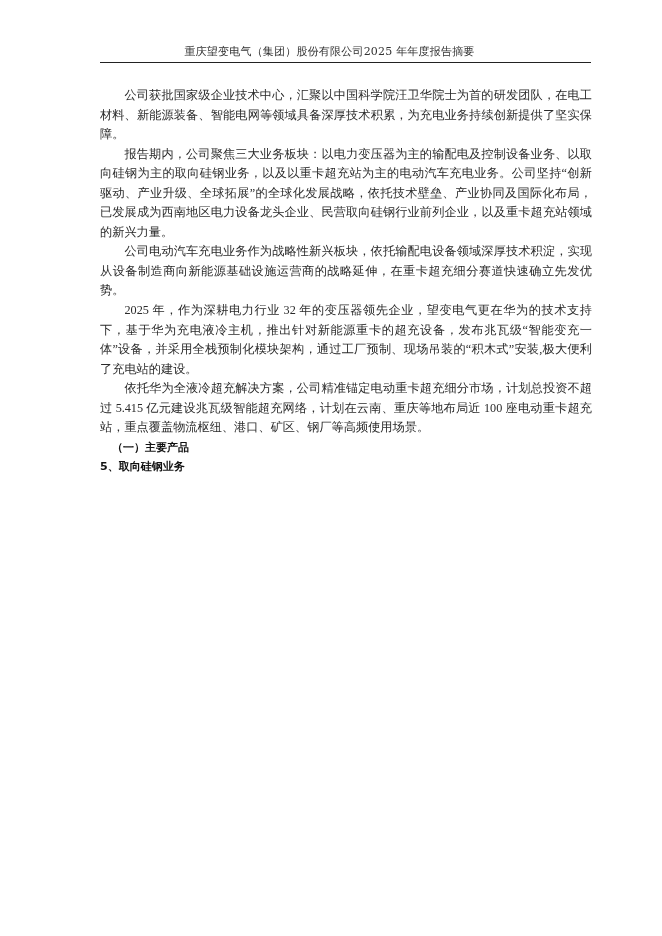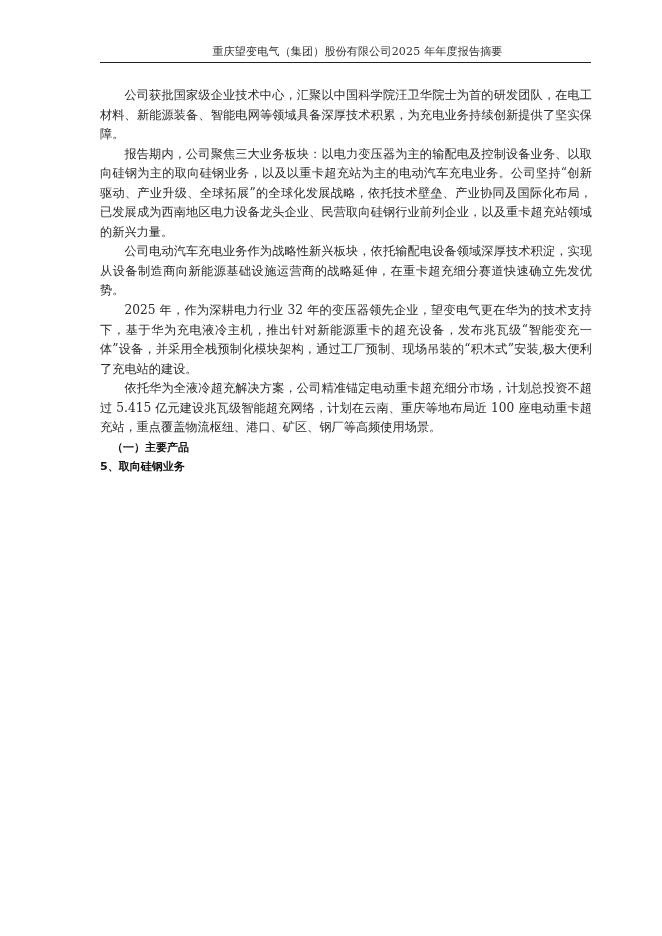--- a/index.html
+++ b/index.html
@@ -1,24 +1,24 @@
 <!DOCTYPE html>
 <html><head>
 <meta charset="utf-8">
 <style>
   html, body { margin: 0; padding: 0; background: #ffffff; }
   body { width: 662px; height: 936px; position: relative; overflow: hidden;
          font-family: "DejaVu Serif", "Liberation Serif", serif; color: #222; }
-  .header { position: absolute; left: 112px; width: 491px; top: 44px; text-align: center;
+  .header { position: absolute; left: 84px; width: 491px; top: 44px; text-align: center;
             font-size: 11px; color: #333; letter-spacing: 0.2px; }
   .rule { position: absolute; left: 100px; width: 491px; top: 62px; height: 1px; background: #222; }
   .content { position: absolute; left: 100px; width: 492px; top: 86px;
              font-size: 12.2px; line-height: 19.55px; text-align: justify; color: #2a2a2a; }
   .content p { margin: 0; }
-  .indent { text-indent: 24.5px; }
+  .indent { text-indent: 24.5px; font-family: Liberation Serif, serif; }
   .h { font-weight: bold; font-family: "DejaVu Sans", "Liberation Sans", sans-serif; font-size: 11px; color: #111; }
   .h.ind { padding-left: 24.5px; }
   .h.ind2 { padding-left: 12px; }
 </style>
 </head>
 <body>
 
 <div class="header">重庆望变电气（集团）股份有限公司2025 年年度报告摘要</div>
 <div class="rule"></div>
 

